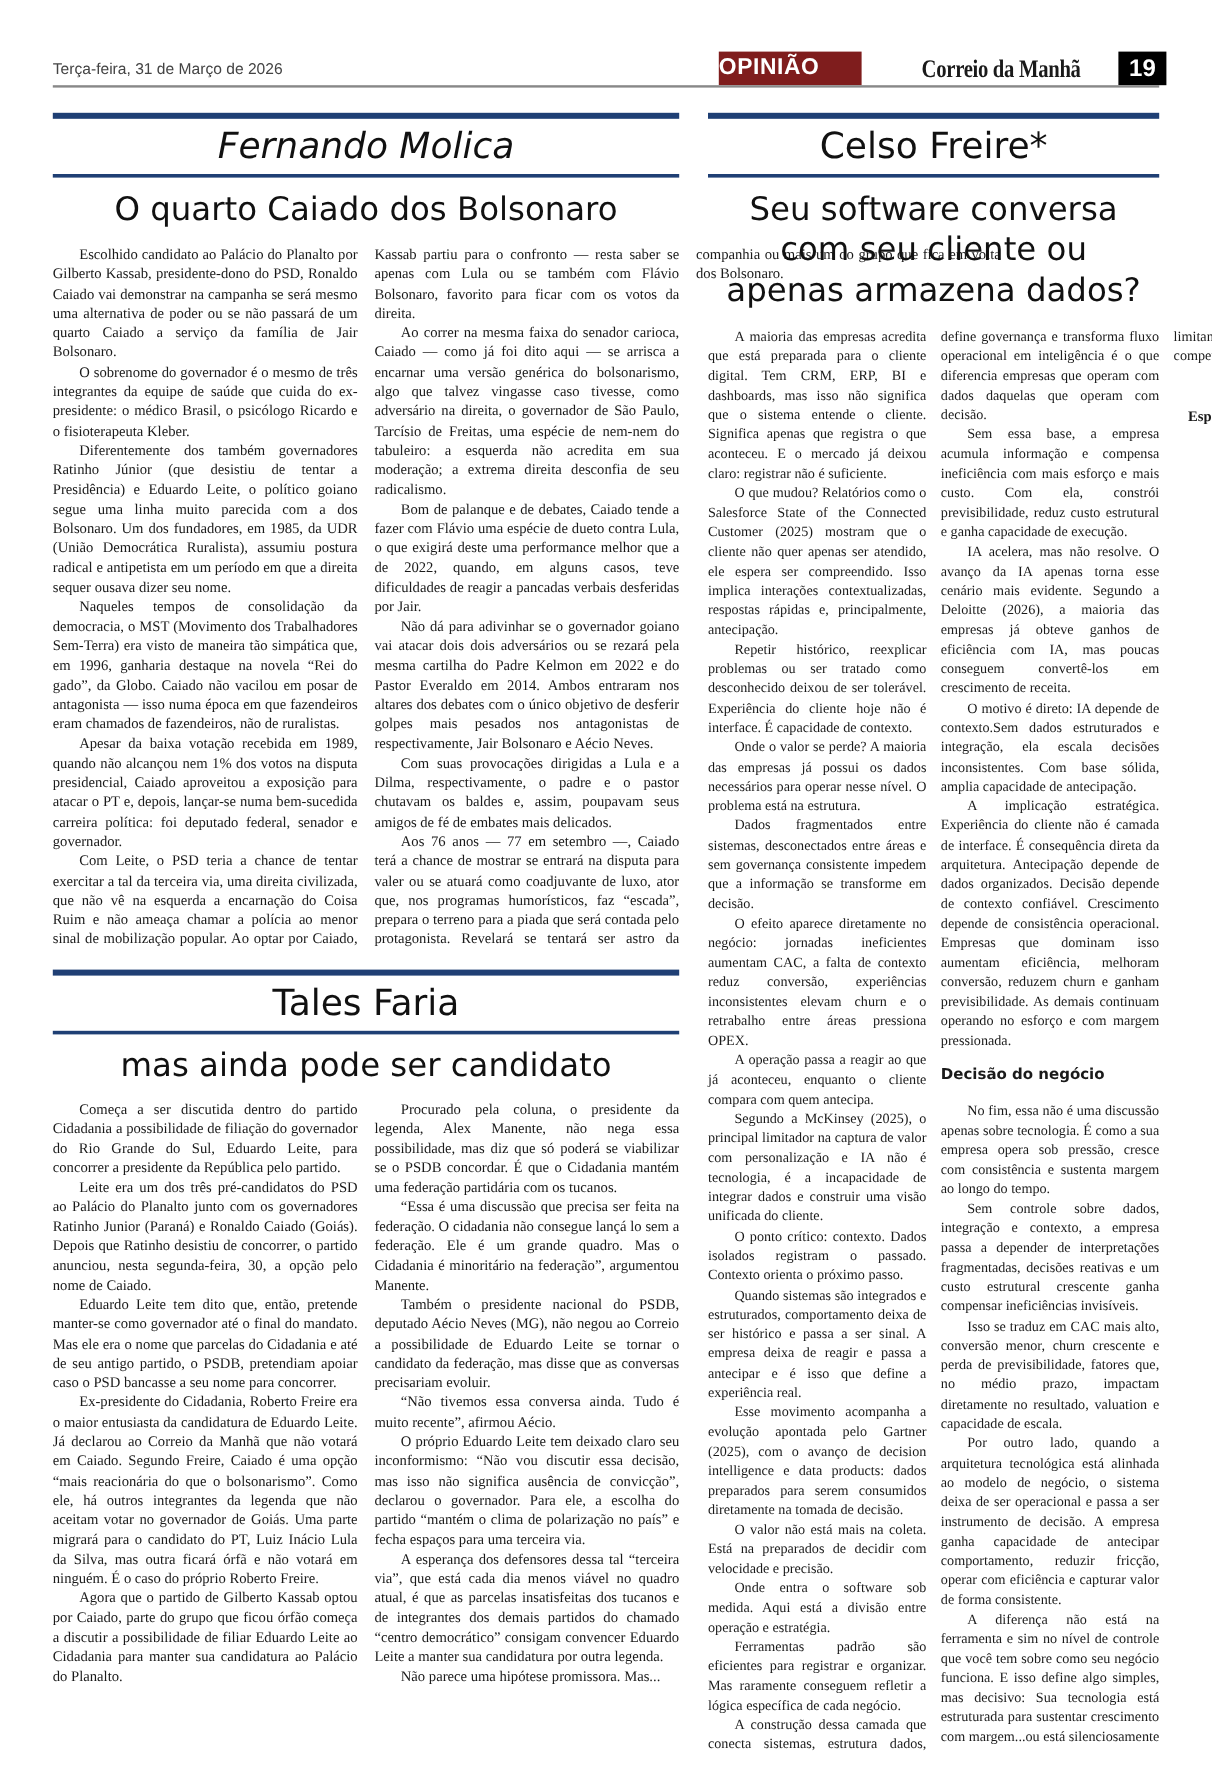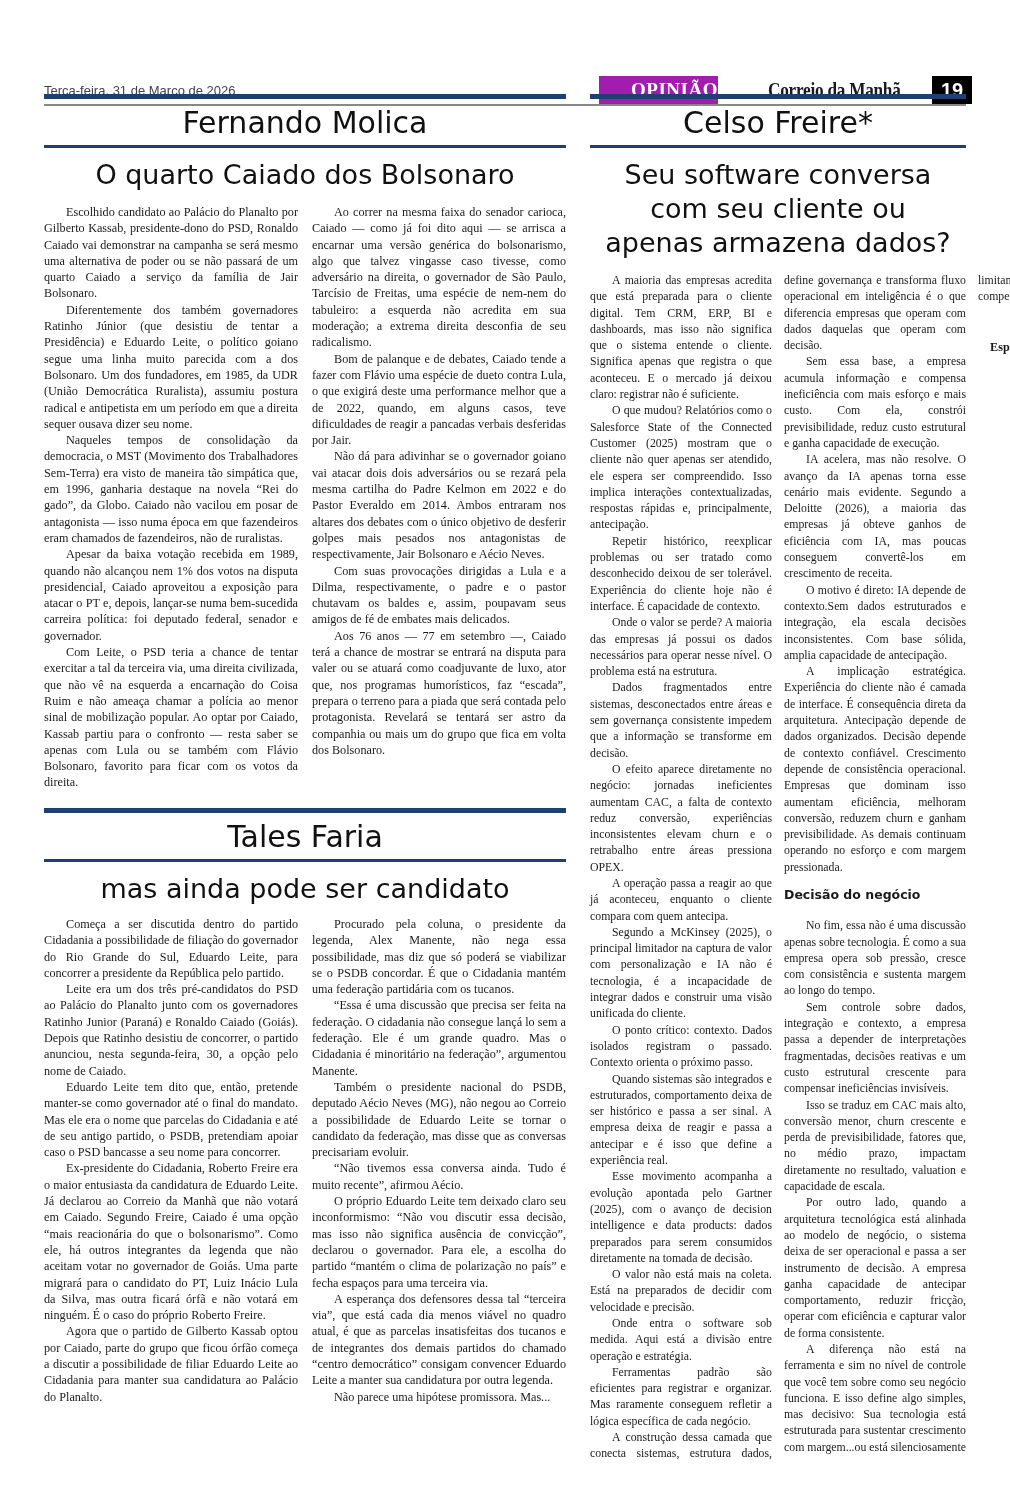--- a/index.html
+++ b/index.html
@@ -1,20 +1,20 @@
 <!DOCTYPE html>
 <html><head>
 <meta charset="utf-8">
 <style>
   html,body{margin:0;padding:0;background:#fff;}
   body{width:1010px;height:1488px;position:relative;overflow:hidden;color:#1a1a1a;}
-  .hdr{position:absolute;left:0;top:0;width:1010px;height:80px;margin-top:33px;}
+  .hdr{position:absolute;left:0;top:0;width:1010px;height:80px;}
   .hdr-date{position:absolute;left:44px;top:50px;font-family:"Liberation Sans",sans-serif;font-size:13px;color:#444;}
   .hdr-rule{position:absolute;left:44px;top:71px;width:922px;height:2px;background:#888;}
-  .hdr-section{position:absolute;left:599px;top:43px;width:119px;height:28px;background:#a21caf;color:#fff;font-family:Liberation Serif, serif;font-weight:bold;font-size:19px;line-height:28px;text-align:right;letter-spacing:0.5px;}
+  .hdr-section{position:absolute;left:599px;top:43px;width:119px;height:28px;background:#7f1d1d;color:#fff;font-family:Liberation Sans, sans-serif;font-weight:bold;font-size:19px;line-height:28px;text-align:left;letter-spacing:0.5px;}
   .hdr-paper{position:absolute;left:768px;top:45px;font-family:"Liberation Serif",serif;font-weight:bold;font-size:21px;transform:scaleX(0.82);transform-origin:left;letter-spacing:-0.3px;}
   .hdr-page{position:absolute;left:932px;top:43px;width:40px;height:28px;background:#000;color:#fff;font-family:"Liberation Sans",sans-serif;font-weight:bold;font-size:20px;line-height:28px;text-align:center;}
 
   .col-block{position:absolute;}
   .rule-top{height:5px;background:#1f3f74;}
   .rule-bot{height:3px;background:#1f3f74;}
   .author{font-family:"DejaVu Sans",sans-serif;font-size:30px;text-align:center;line-height:44px;color:#111;}
   .headline{font-family:"DejaVu Sans",sans-serif;font-size:27px;text-align:center;line-height:34px;color:#111;font-weight:normal;}
 
   .body{font-family:"Liberation Serif",serif;font-size:12.2px;line-height:16.3px;text-align:justify;hyphens:auto;color:#1a1a1a;}
@@ -30,25 +30,26 @@
 <div class="hdr">
   <div class="hdr-date">Terça-feira, 31 de Março de 2026</div>
   <div class="hdr-section">OPINIÃO</div>
   <div class="hdr-paper">Correio da Manhã</div>
   <div class="hdr-page">19</div>
   <div class="hdr-rule"></div>
 </div>
 
 <div class="col-block" style="left:44px;top:94px;width:522px;">
   <div class="rule-top"></div>
-  <div class="author" style="margin-top:2px;">Fernando Molica</div>
+  <div class="author" style="margin-top:2px;font-style:italic;">Fernando Molica</div>
   <div class="rule-bot"></div>
   <h2 class="headline" style="margin:10px 0 12px 0;">O quarto Caiado dos Bolsonaro</h2>
   <div class="body twocol" style="height:590px;">
     <p>Escolhido candidato ao Palácio do Planalto por Gilberto Kassab, presidente-dono do PSD, Ronaldo Caiado vai demonstrar na campanha se será mesmo uma alternativa de poder ou se não passará de um quarto Caiado a serviço da família de Jair Bolsonaro.</p>
+    <p>O sobrenome do governador é o mesmo de três integrantes da equipe de saúde que cuida do ex-presidente: o médico Brasil, o psicólogo Ricardo e o fisioterapeuta Kleber.</p>
     <p>Diferentemente dos também governadores Ratinho Júnior (que desistiu de tentar a Presidência) e Eduardo Leite, o político goiano segue uma linha muito parecida com a dos Bolsonaro. Um dos fundadores, em 1985, da UDR (União Democrática Ruralista), assumiu postura radical e antipetista em um período em que a direita sequer ousava dizer seu nome.</p>
     <p>Naqueles tempos de consolidação da democracia, o MST (Movimento dos Trabalhadores Sem-Terra) era visto de maneira tão simpática que, em 1996, ganharia destaque na novela “Rei do gado”, da Globo. Caiado não vacilou em posar de antagonista — isso numa época em que fazendeiros eram chamados de fazendeiros, não de ruralistas.</p>
     <p>Apesar da baixa votação recebida em 1989, quando não alcançou nem 1% dos votos na disputa presidencial, Caiado aproveitou a exposição para atacar o PT e, depois, lançar-se numa bem-sucedida carreira política: foi deputado federal, senador e governador.</p>
     <p>Com Leite, o PSD teria a chance de tentar exercitar a tal da terceira via, uma direita civilizada, que não vê na esquerda a encarnação do Coisa Ruim e não ameaça chamar a polícia ao menor sinal de mobilização popular. Ao optar por Caiado, Kassab partiu para o confronto — resta saber se apenas com Lula ou se também com Flávio Bolsonaro, favorito para ficar com os votos da direita.</p>
     <p>Ao correr na mesma faixa do senador carioca, Caiado — como já foi dito aqui — se arrisca a encarnar uma versão genérica do bolsonarismo, algo que talvez vingasse caso tivesse, como adversário na direita, o governador de São Paulo, Tarcísio de Freitas, uma espécie de nem-nem do tabuleiro: a esquerda não acredita em sua moderação; a extrema direita desconfia de seu radicalismo.</p>
     <p>Bom de palanque e de debates, Caiado tende a fazer com Flávio uma espécie de dueto contra Lula, o que exigirá deste uma performance melhor que a de 2022, quando, em alguns casos, teve dificuldades de reagir a pancadas verbais desferidas por Jair.</p>
     <p>Não dá para adivinhar se o governador goiano vai atacar dois dois adversários ou se rezará pela mesma cartilha do Padre Kelmon em 2022 e do Pastor Everaldo em 2014. Ambos entraram nos altares dos debates com o único objetivo de desferir golpes mais pesados nos antagonistas de respectivamente, Jair Bolsonaro e Aécio Neves.</p>
     <p>Com suas provocações dirigidas a Lula e a Dilma, respectivamente, o padre e o pastor chutavam os baldes e, assim, poupavam seus amigos de fé de embates mais delicados.</p>
     <p>Aos 76 anos — 77 em setembro —, Caiado terá a chance de mostrar se entrará na disputa para valer ou se atuará como coadjuvante de luxo, ator que, nos programas humorísticos, faz “escada”, prepara o terreno para a piada que será contada pelo protagonista. Revelará se tentará ser astro da companhia ou mais um do grupo que fica em volta dos Bolsonaro.</p>
   </div>
@@ -101,21 +102,21 @@
     <p>O valor não está mais na coleta. Está na preparados de decidir com velocidade e precisão.</p>
     <p>Onde entra o software sob medida. Aqui está a divisão entre operação e estratégia.</p>
     <p>Ferramentas padrão são eficientes para registrar e organizar. Mas raramente conseguem refletir a lógica específica de cada negócio.</p>
     <p>A construção dessa camada que conecta sistemas, estrutura dados, define governança e transforma fluxo operacional em inteligência é o que diferencia empresas que operam com dados daquelas que operam com decisão.</p>
     <p>Sem essa base, a empresa acumula informação e compensa ineficiência com mais esforço e mais custo. Com ela, constrói previsibilidade, reduz custo estrutural e ganha capacidade de execução.</p>
     <p>IA acelera, mas não resolve. O avanço da IA apenas torna esse cenário mais evidente. Segundo a Deloitte (2026), a maioria das empresas já obteve ganhos de eficiência com IA, mas poucas conseguem convertê-los em crescimento de receita.</p>
     <p>O motivo é direto: IA depende de contexto.Sem dados estruturados e integração, ela escala decisões inconsistentes. Com base sólida, amplia capacidade de antecipação.</p>
     <p>A implicação estratégica. Experiência do cliente não é camada de interface. É consequência direta da arquitetura. Antecipação depende de dados organizados. Decisão depende de contexto confiável. Crescimento depende de consistência operacional. Empresas que dominam isso aumentam eficiência, melhoram conversão, reduzem churn e ganham previsibilidade. As demais continuam operando no esforço e com margem pressionada.</p>
     <div class="subhead">Decisão do negócio</div>
     <p>No fim, essa não é uma discussão apenas sobre tecnologia. É como a sua empresa opera sob pressão, cresce com consistência e sustenta margem ao longo do tempo.</p>
-    <p>Sem controle sobre dados, integração e contexto, a empresa passa a depender de interpretações fragmentadas, decisões reativas e um custo estrutural crescente para compensar ineficiências invisíveis.</p>
+    <p>Sem controle sobre dados, integração e contexto, a empresa passa a depender de interpretações fragmentadas, decisões reativas e um custo estrutural crescente ganha compensar ineficiências invisíveis.</p>
     <p>Isso se traduz em CAC mais alto, conversão menor, churn crescente e perda de previsibilidade, fatores que, no médio prazo, impactam diretamente no resultado, valuation e capacidade de escala.</p>
     <p>Por outro lado, quando a arquitetura tecnológica está alinhada ao modelo de negócio, o sistema deixa de ser operacional e passa a ser instrumento de decisão. A empresa ganha capacidade de antecipar comportamento, reduzir fricção, operar com eficiência e capturar valor de forma consistente.</p>
     <p>A diferença não está na ferramenta e sim no nível de controle que você tem sobre como seu negócio funciona. E isso define algo simples, mas decisivo: Sua tecnologia está estruturada para sustentar crescimento com margem...ou está silenciosamente limitando a sua capacidade de competir?</p>
     <div class="sig">
       <span>*CEO na Nova Web,</span>
       <span>Especialista em desenvolvimento</span>
       <span>de software personalizado</span>
     </div>
   </div>
 </div>

